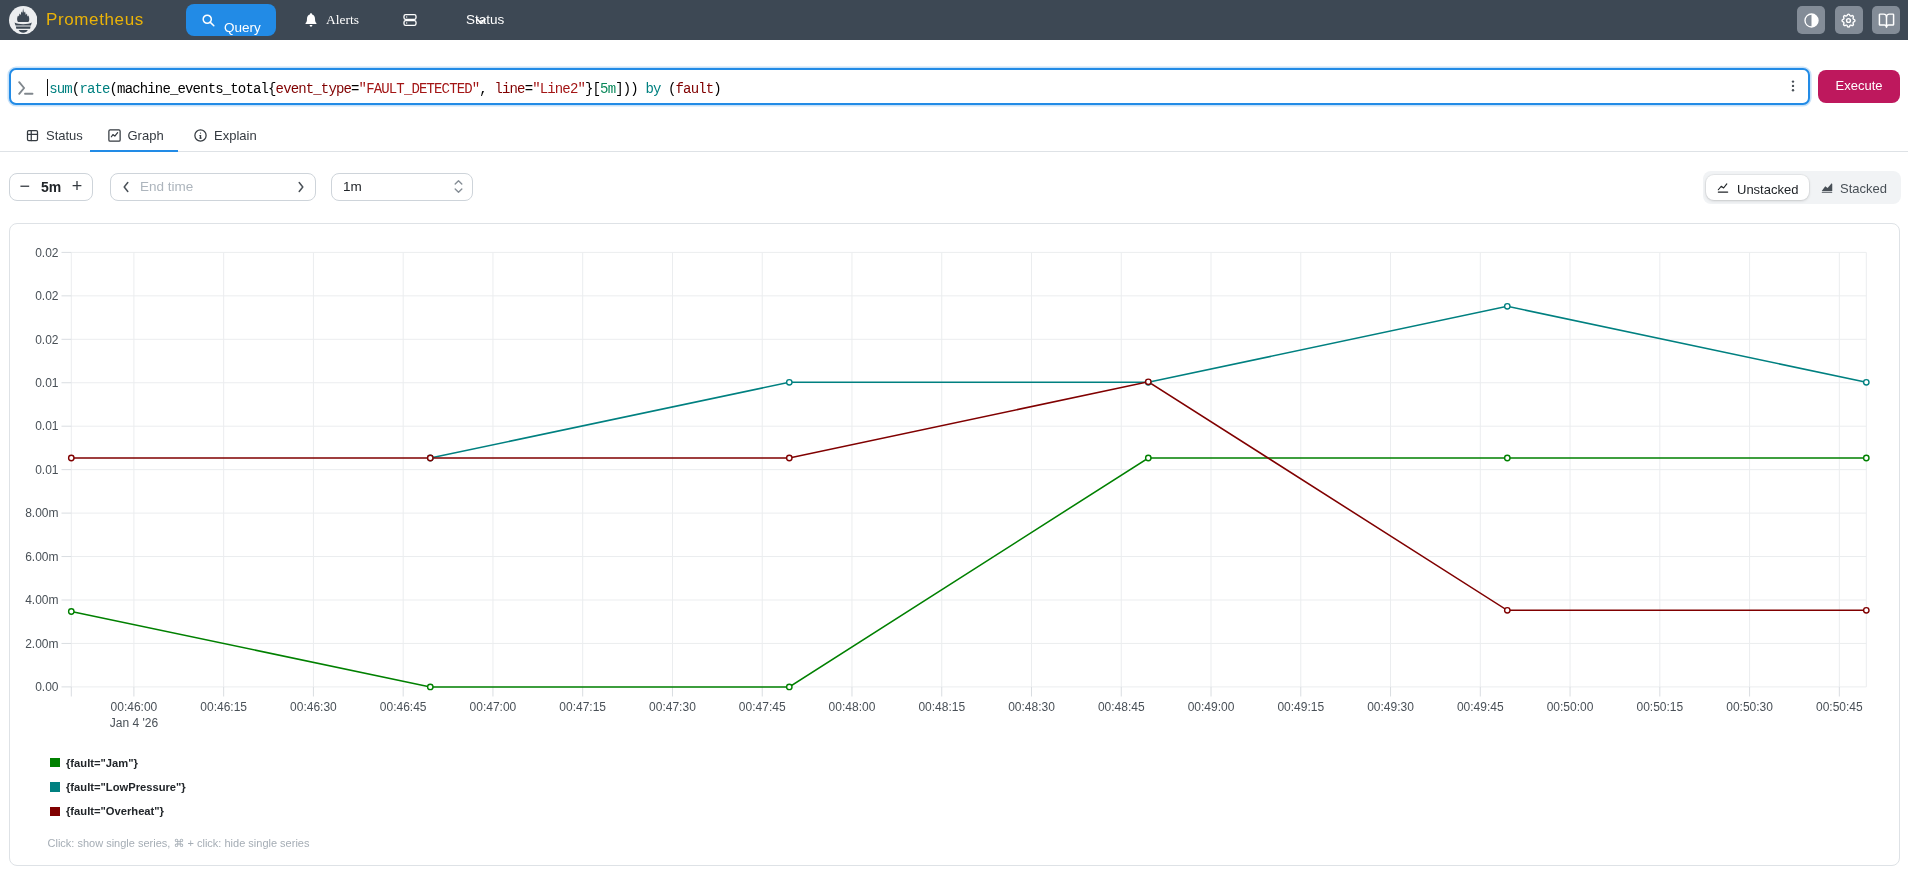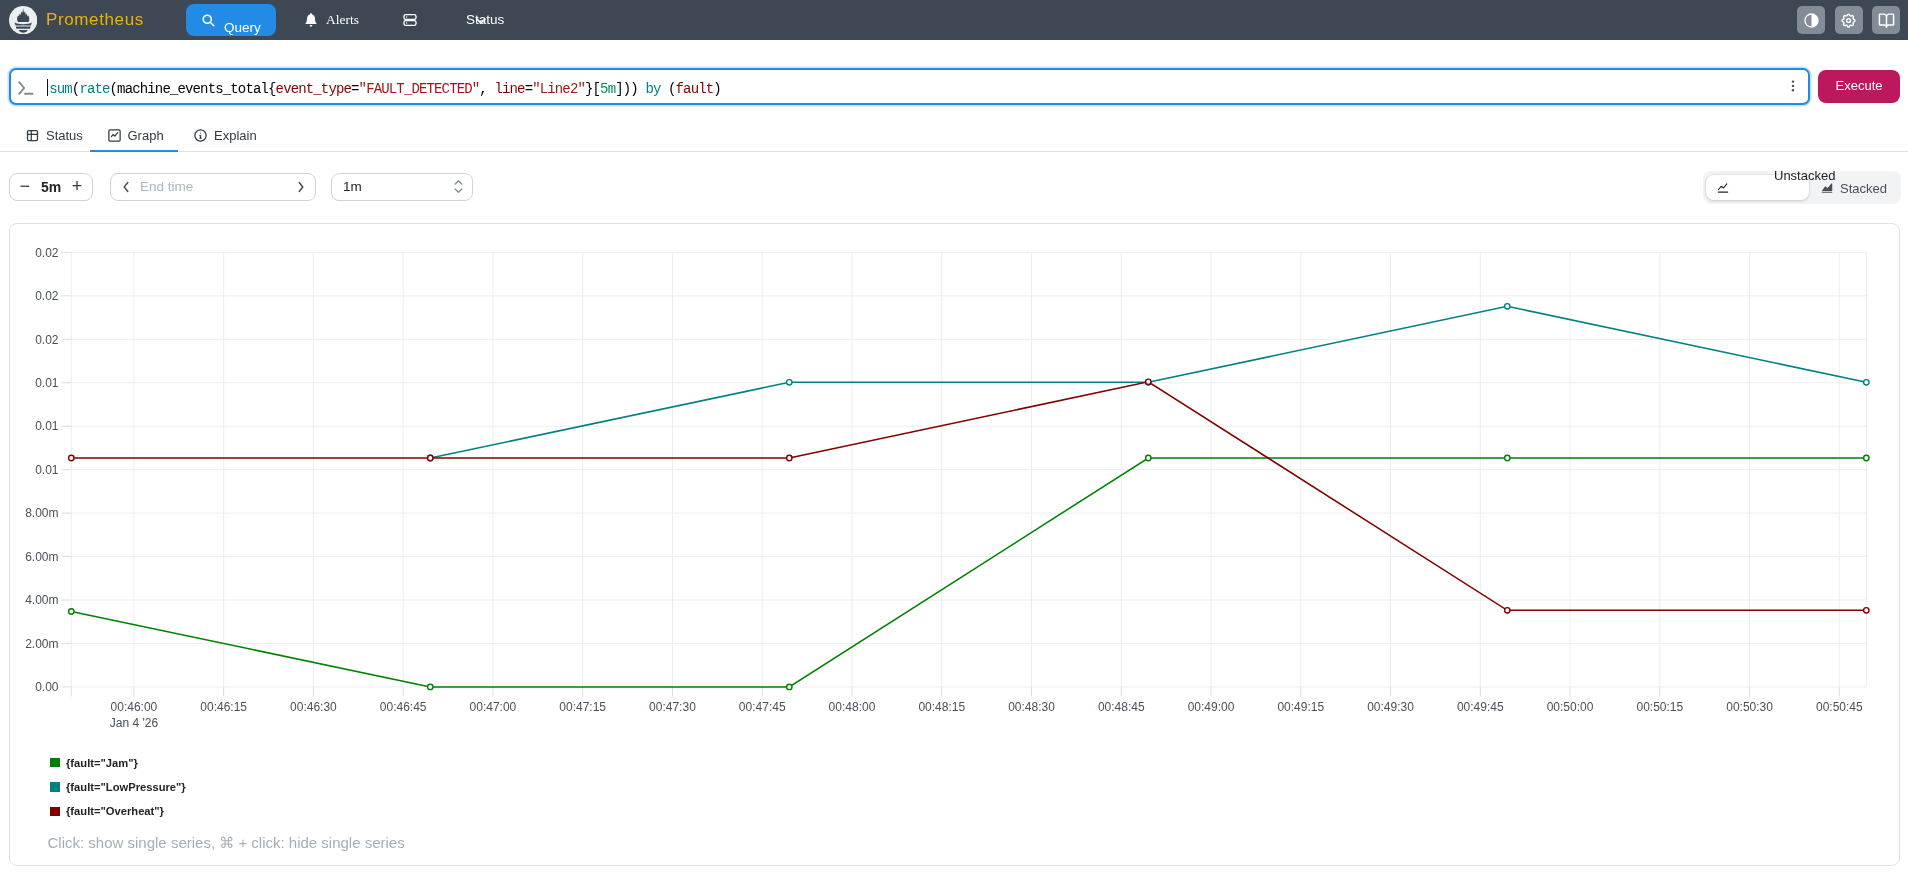--- a/index.html
+++ b/index.html
@@ -117,21 +117,21 @@
   <polyline points="2.2,5 5.5,1.8 8.8,5"></polyline>
     <polyline points="2.2,10 5.5,13.2 8.8,10"></polyline>
 </svg>
 
 <div class="abs" style="left:1702.5px;top:171px;width:198px;height:32.5px;background:#f1f3f5;border-radius:8px;"></div>
 <div class="abs" style="left:1706px;top:175px;width:103px;height:25px;background:#fff;border-radius:8px;box-shadow:0 1px 3px rgba(0,0,0,0.15),0 0 0 1px rgba(0,0,0,0.04);"></div>
 <svg class="abs" style="left:1715.5px;top:181px;" width="14" height="14" viewBox="0 0 24 24" fill="none" stroke="#212529" stroke-width="2" stroke-linecap="round" stroke-linejoin="round">
   <path d="M4 15 l5 -6 4 3 5.5 -7"></path>
     <path d="M4 19 h16"></path>
 </svg>
-<div class="abs" style="left:1737px;top:169px;font-size:13px;line-height:13px;font-weight:500;color:#212529;margin-left:37px;">Unstacked</div>
+<div class="abs" style="left:1737px;top:183px;font-size:13px;line-height:13px;font-weight:500;color:#212529;">Unstacked</div>
 <svg class="abs" style="left:1819.5px;top:181px;" width="14" height="14" viewBox="0 0 24 24" fill="#495057">
   <path d="M3 17 L9 9 L13 12 L20 4 L21 5 V17 Z"></path>
     <rect x="3" y="18.5" width="18" height="1.8" rx="0.9"></rect>
 </svg>
 <div class="abs" style="left:1840px;top:181.5px;font-size:13px;line-height:13px;font-weight:500;color:#495057;">Stacked</div>
 
 <div class="abs" style="left:9px;top:222.6px;width:1891px;height:643.4px;border:1px solid #dee2e6;border-radius:8px;background:#fff;"></div>
 
 <svg class="abs" style="left:0;top:0;" width="1908" height="879" id="chart">
 
@@ -270,13 +270,13 @@
   </g>
   <text x="133.9" y="727" font-size="12" fill="#495057" text-anchor="middle">Jan 4 '26</text>
 </svg>
 
 <div class="abs" style="left:50.4px;top:757.8px;width:9.5px;height:9.5px;background:#008000;"></div>
 <div class="abs" style="left:66px;top:756.5px;font-size:11.2px;font-weight:bold;color:#212529;line-height:12px;">{fault="Jam"}</div>
 <div class="abs" style="left:50.4px;top:782.2px;width:9.5px;height:9.5px;background:#008080;"></div>
 <div class="abs" style="left:66px;top:781px;font-size:11.2px;font-weight:bold;color:#212529;line-height:12px;">{fault="LowPressure"}</div>
 <div class="abs" style="left:50.4px;top:806.6px;width:9.5px;height:9.5px;background:#800000;"></div>
 <div class="abs" style="left:66px;top:805.4px;font-size:11.2px;font-weight:bold;color:#212529;line-height:12px;">{fault="Overheat"}</div>
-<div class="abs" style="left:47.5px;top:836.5px;font-size:15px;color:#a5adb5;line-height:12px;">Click: show single series, ⌘ + click: hide single series</div>
+<div class="abs" style="left:47.5px;top:836.5px;font-size:11px;color:#a5adb5;line-height:12px;">Click: show single series, ⌘ + click: hide single series</div>
 
 </body></html>

